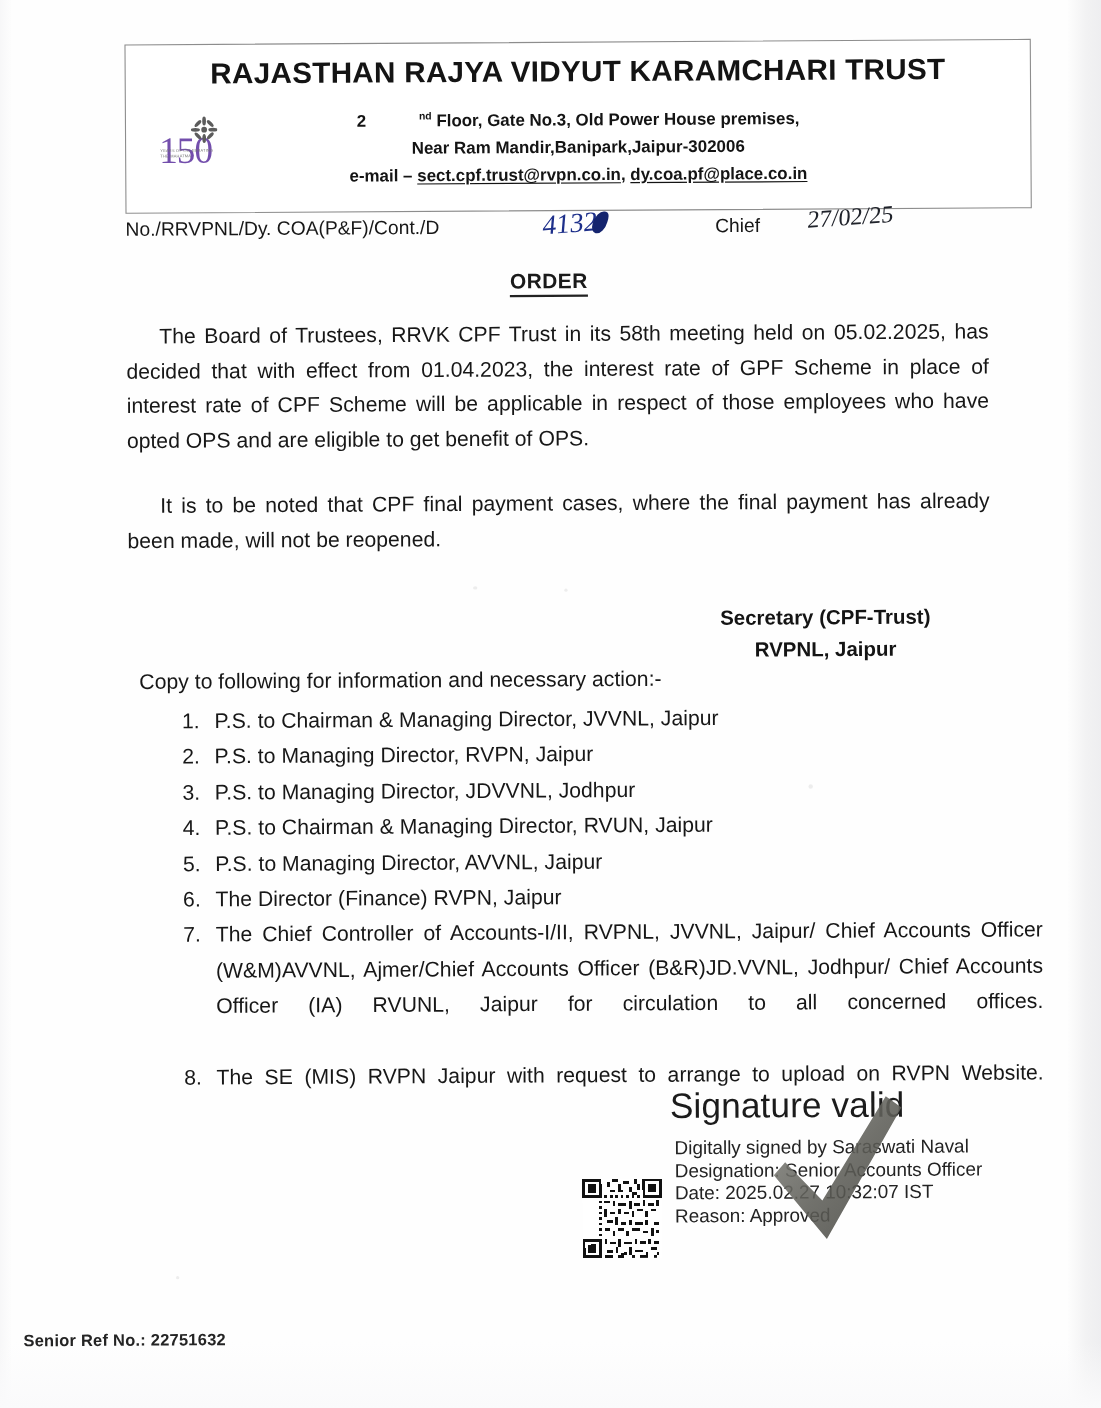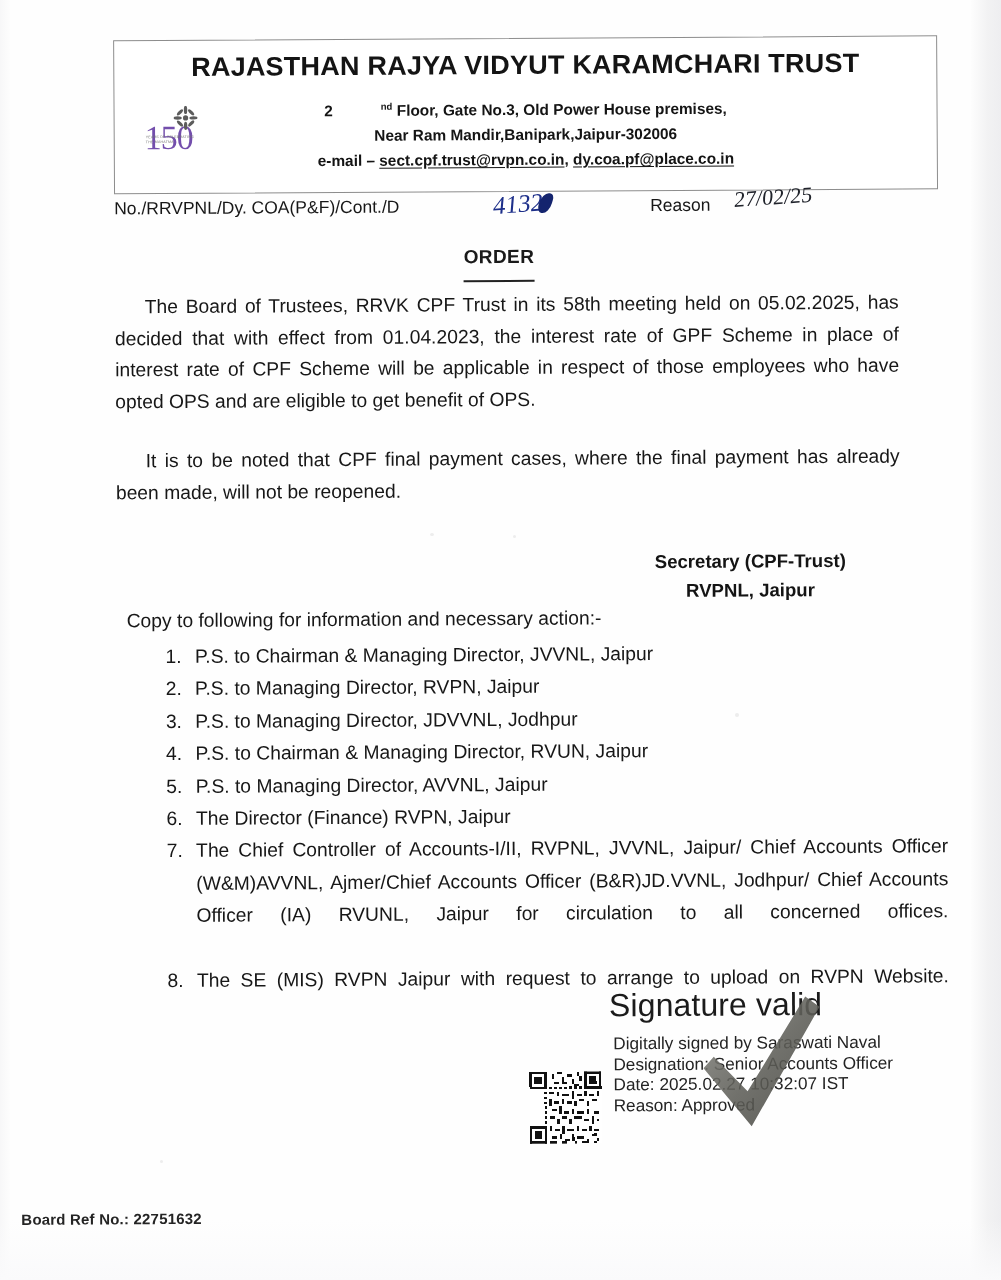--- a/index.html
+++ b/index.html
@@ -161,21 +161,21 @@
     position: absolute;
     left: 0; top: 246px;
     width: 1001px;
     text-align: center;
     font-size: 19px;
     font-weight: 700;
     letter-spacing: .4px;
   }
   .order-head span {
     border-bottom: 2px solid #222;
-    padding-bottom: 13px;
+    padding-bottom: 1px;
   }
 
   
   .body-wrap {
     position: absolute;
     left: 116px;
     top: 289px;
     width: 784px;
   }
   p.para {
@@ -322,21 +322,21 @@
       <div class="lh-lines">
         <div><span>2</span><sup>nd</sup><span> Floor, Gate No.3, Old Power House premises,</span></div>
         <div>Near Ram Mandir,Banipark,Jaipur-302006</div>
         <div><span>e-mail – </span><u>sect.cpf.trust@rvpn.co.in</u><span>, </span><u>dy.coa.pf@place.co.in</u></div>
       </div>
     </div>
 
     <div class="refline">
       <span class="ref-no">No./RRVPNL/Dy. COA(P&amp;F)/Cont./D</span>
       <span class="ref-hand"><span>4132</span><span class="blot"></span></span>
-      <span class="dated-label">Reason</span>
+      <span class="dated-label">Chief</span>
       <span class="dated-hand">27/02/25</span>
     </div>
 
     <div class="order-head"><span>ORDER</span></div>
 
     <div class="body-wrap">
       <p class="para">The Board of Trustees, RRVK CPF Trust in its 58th meeting held on 05.02.2025, has decided that with effect from 01.04.2023, the interest rate of GPF Scheme in place of interest rate of CPF Scheme will be applicable in respect of those employees who have opted OPS and are eligible to get benefit of OPS.</p>
       <p class="para">It is to be noted that CPF final payment cases, where the final payment has already been made, will not be reopened.</p>
     </div>
 
@@ -473,16 +473,16 @@
           <linearGradient id="ckg" x1="0" y1="0" x2="1" y2="1">
             <stop offset="0%" stop-color="#8a8a84"></stop>
             <stop offset="52%" stop-color="#5e5e58"></stop>
             <stop offset="100%" stop-color="#43433e"></stop>
           </linearGradient>
         </defs>
         <path d="M6 60 L14 51 L40 78 L85 5 L96 13 L43 105 Z" fill="url(#ckg)" opacity="0.88"></path>
       </svg>
     </div>
 
-    <div class="footer-ref"><span>Board Ref No.: </span><span>22751632</span></div>
+    <div class="footer-ref"><span>Senior Ref No.: </span><span>22751632</span></div>
 
   </div>
 </div>
 
 </body></html>

